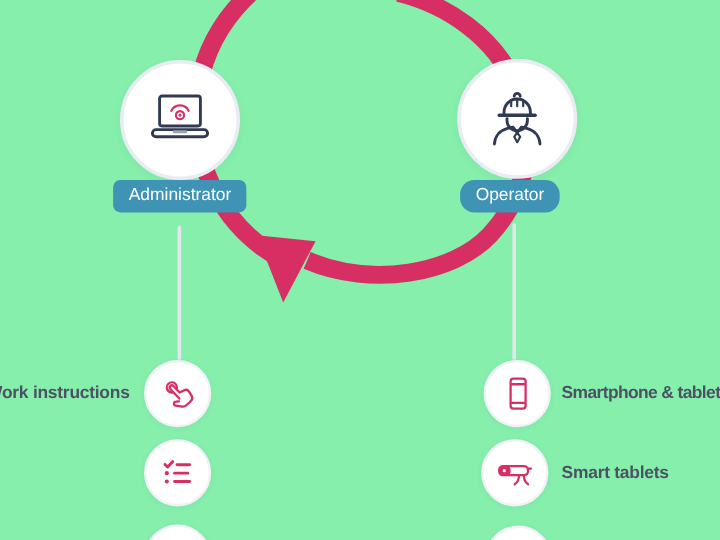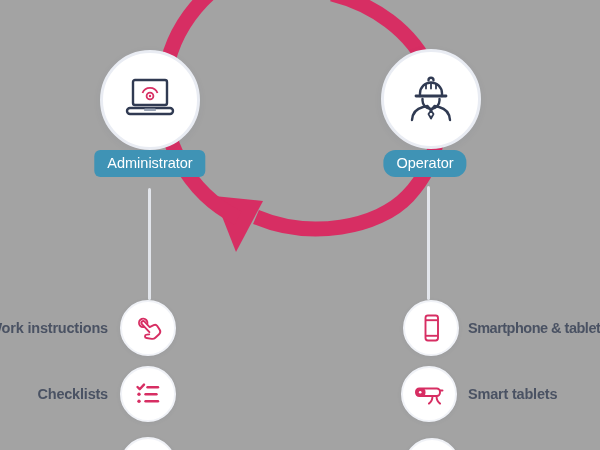--- a/index.html
+++ b/index.html
@@ -1,17 +1,17 @@
 <!DOCTYPE html>
 <html style="--accent-pink: #d72e63; --badge-teal: #3f93b5; --icon-navy: #303a52; --label-gray: #4a5263;"><head>
 <meta charset="utf-8">
 <style>
   html,body{margin:0;padding:0;background:#fff;}
   .stage{
-    position:relative;width:600px;height:450px;background:#a3a3a3;
+    position:relative;width:600px;height:450px;background:#86efac;
     overflow:hidden;font-family:"Liberation Sans",sans-serif;
   }
   .cycle-svg{position:absolute;left:0;top:0;width:600px;height:450px;}
   .pk{stroke:var(--accent-pink);}
   .pkf{fill:var(--accent-pink);}
   .nv{stroke:var(--icon-navy);}
   .role-node{
     position:absolute;width:100px;height:100px;box-sizing:border-box;
     background:#fff;border:3px solid #e9ecf3;border-radius:50%;
     display:flex;align-items:center;justify-content:center;
@@ -93,21 +93,20 @@
   <div class="item-label lb-l1">Work instructions</div>
   <div class="item-circle ic-l1">
     <svg width="30" height="30" viewBox="0 0 30 30">
       <g class="pk" fill="none" stroke-width="1.9" stroke-linecap="round" stroke-linejoin="round" transform="rotate(-43 15 15)">
         <circle cx="15" cy="8" r="4.2"></circle>
         <path d="M13.2 19 V8 a1.8 1.8 0 0 1 3.6 0 v7.5 l4.3 1.3 a2.8 2.8 0 0 1 2 3.1 l-.7 4.2 a3.6 3.6 0 0 1 -3.5 3 h-5.2 a4.2 4.2 0 0 1 -3.3 -1.6 l-3.3 -4.2 a1.7 1.7 0 0 1 2.4 -2.4 l2 1.6" fill="#ffffff"></path>
       </g>
     </svg>
   </div>
 
-  <div class="item-label lb-l2">Checklists</div>
   <div class="item-circle ic-l2">
     <svg width="30" height="30" viewBox="0 0 30 30">
       <g class="pk" fill="none" stroke-width="2.4" stroke-linecap="round" stroke-linejoin="round">
         <path d="M4.5 8 l2.2 2.2 L11 5.6"></path>
         <path d="M14.5 8.3 H25"></path>
         <path d="M12.5 15.3 H23.5"></path>
         <path d="M12.5 22.3 H25"></path>
       </g>
       <circle class="pkf" cx="6" cy="15.3" r="1.7"></circle>
       <circle class="pkf" cx="6" cy="22.3" r="1.7"></circle>

